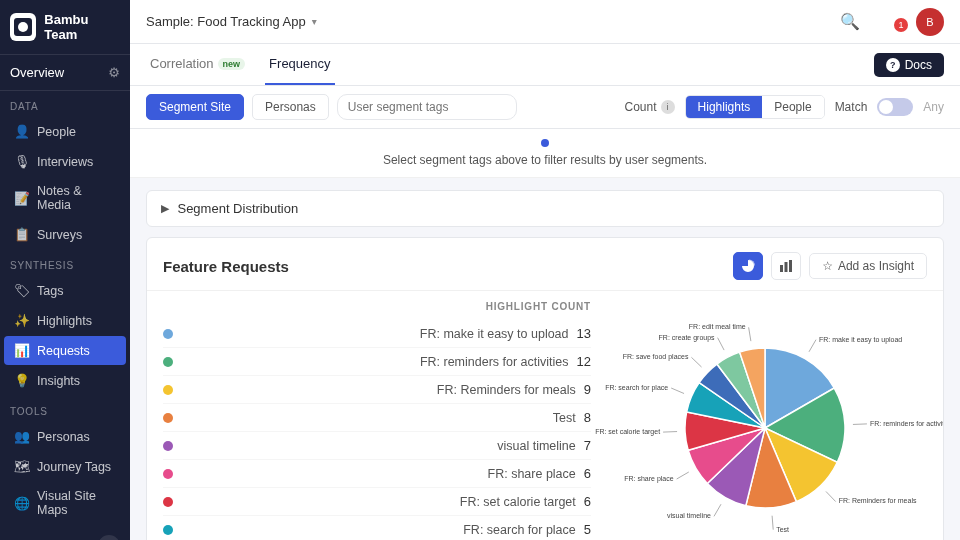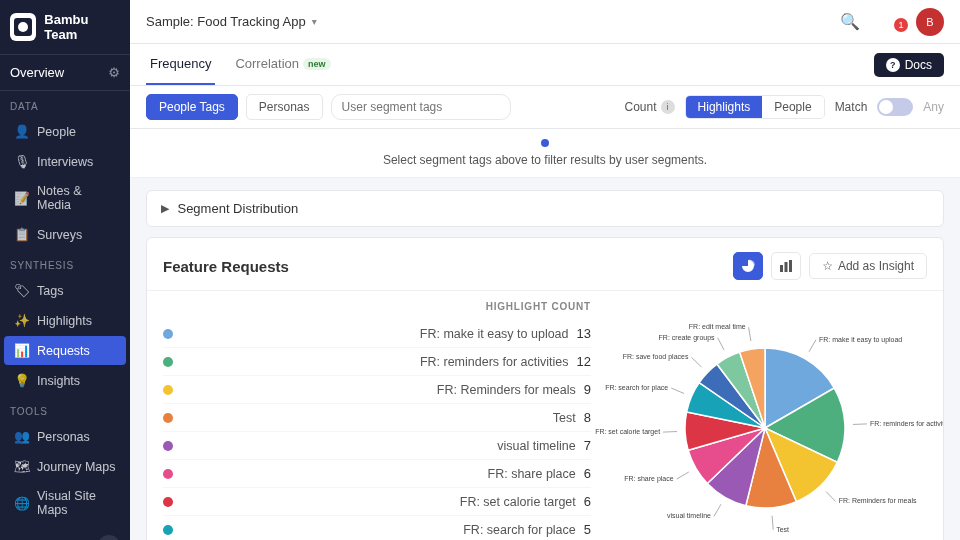--- a/index.html
+++ b/index.html
@@ -148,21 +148,21 @@
         <span class="sidebar-item-icon">💡</span>
         <span>Insights</span>
       </div>
       <div class="sidebar-section-label">Tools</div>
       <div class="sidebar-item">
         <span class="sidebar-item-icon">👥</span>
         <span>Personas</span>
       </div>
       <div class="sidebar-item">
         <span class="sidebar-item-icon">🗺</span>
-        <span>Journey Maps</span>
+        <span>Journey Tags</span>
       </div>
       <div class="sidebar-item">
         <span class="sidebar-item-icon">🌐</span>
         <span>Visual Site Maps</span>
       </div>
     </div>
   <div class="sidebar-collapse">
     <div class="sidebar-collapse-btn">‹</div>
   </div>
 </div>
@@ -179,36 +179,36 @@
       <span class="topbar-icon" style="opacity: 0;">🔔</span>
       <div class="topbar-notif">
         <span class="notif-badge">1</span>
       </div>
       <div class="avatar">B</div>
     </div>
   </div>
 
   <div class="tabs-bar">
     <div class="tabs-left">
-      <div class="tab-item active">
-        <span>Frequency</span>
-      </div>
       <div class="tab-item">
         <span>Correlation</span>
         <span class="tab-new-badge">new</span>
       </div>
+      <div class="tab-item active">
+        <span>Frequency</span>
+      </div>
     </div>
     <div class="docs-btn">
       <div class="docs-icon">?</div>
       <span>Docs</span>
     </div>
   </div>
 
   <div class="filter-row">
-    <button class="filter-btn active">People Tags</button>
+    <button class="filter-btn active">Segment Site</button>
     <button class="filter-btn">Personas</button>
     <input class="filter-input" placeholder="User segment tags" style="">
     <div class="filter-right">
       <div class="count-label">
         <span>Count</span>
         <div class="count-info">i</div>
       </div>
       <div class="toggle-group">
         <button class="toggle-btn active">Highlights</button>
         <button class="toggle-btn">People</button>

